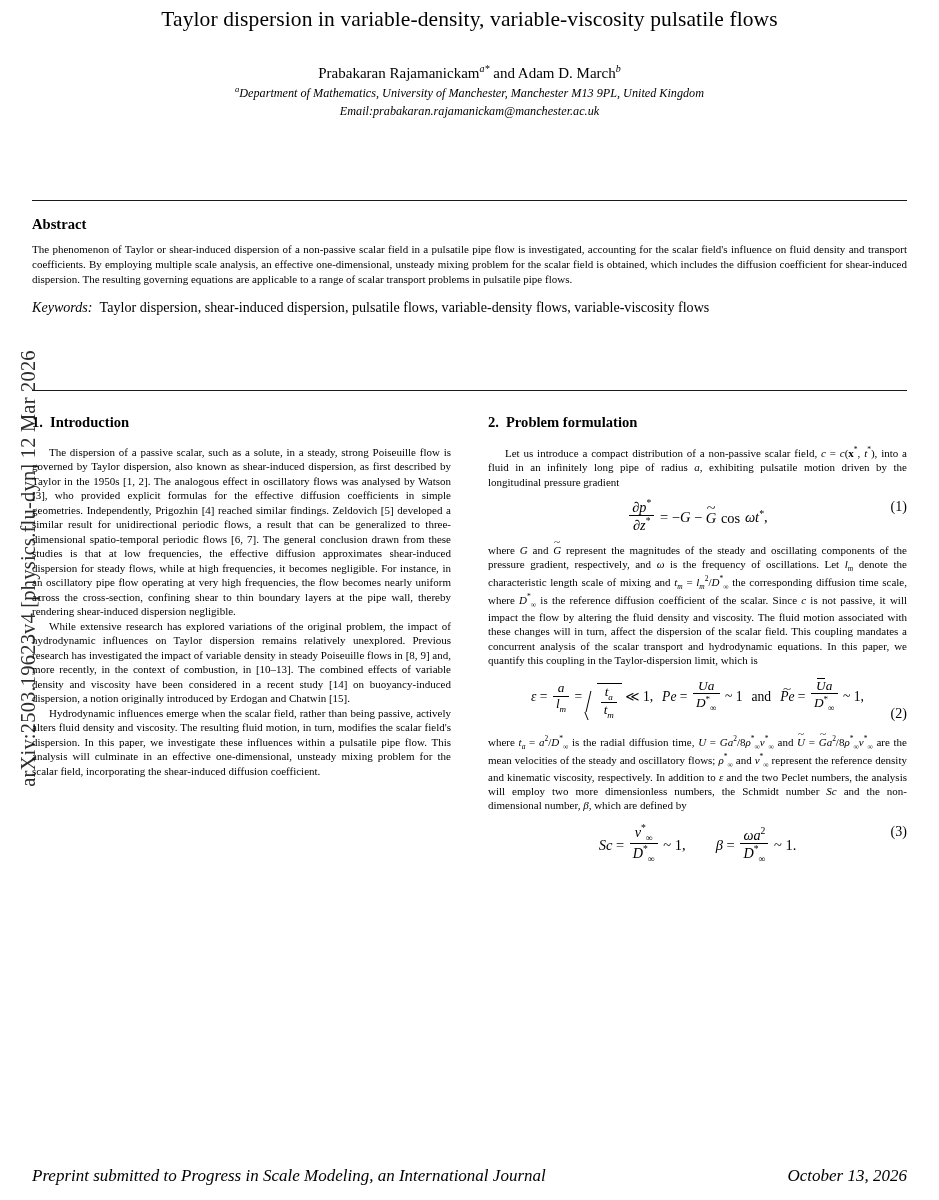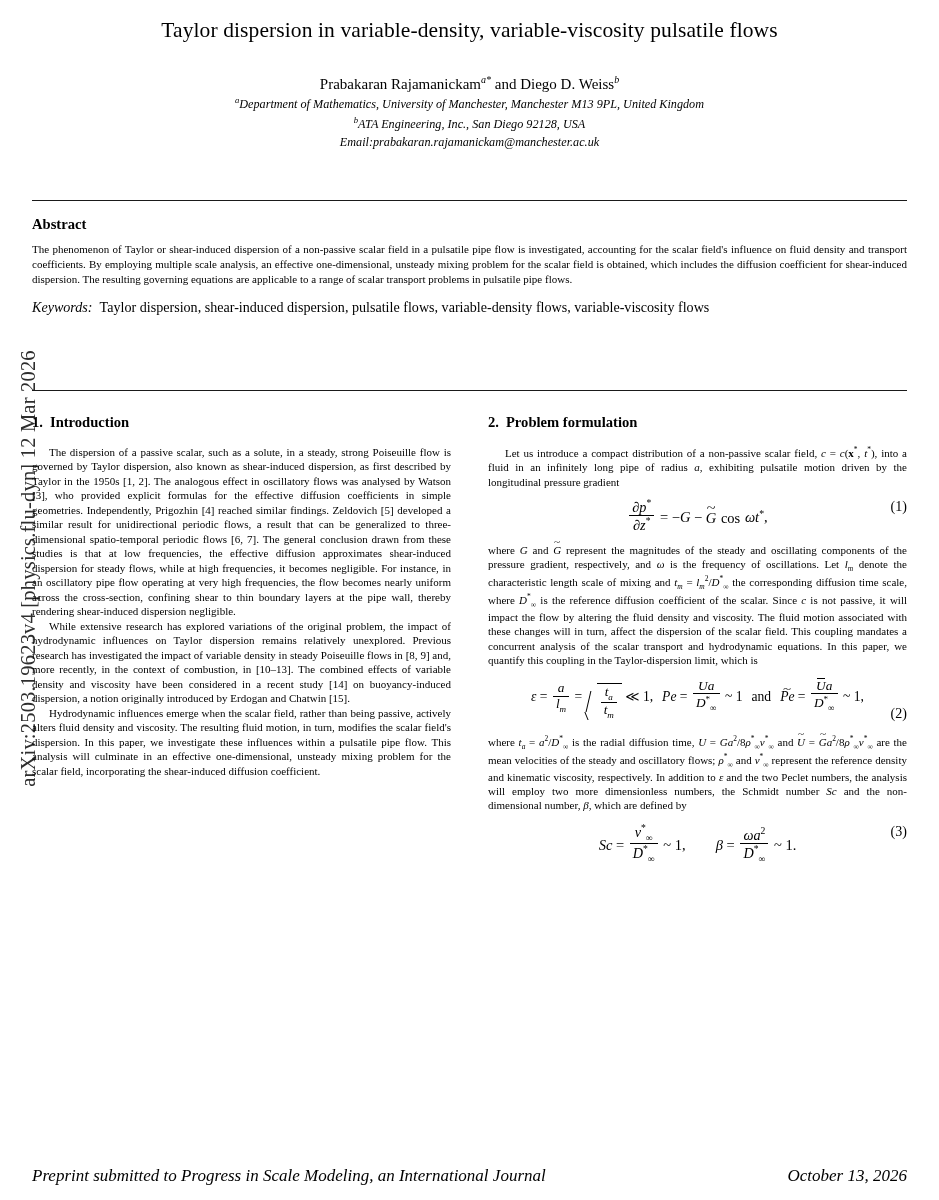--- a/index.html
+++ b/index.html
@@ -35,21 +35,21 @@
   
   #page {
     position: absolute;
     left: 32px;
     top: 0;
     width: 875px;
     height: 1200px;
   }
 
   
-  #title-block { padding-top: 17px; }
+  #title-block { padding-top: 6px; }
   #paper-title {
     font-size: 21.5px;
     text-align: center;
     font-weight: normal;
     margin: 0;
     padding: 0;
     line-height: 1.3;
     letter-spacing: 0.1px;
   }
   #authors {
@@ -233,28 +233,25 @@
 <body>
 
 <div id="arxiv-stamp">arXiv:2503.19623v4  [physics.flu-dyn]  12 Mar 2026</div>
 
 <div id="page">
 
   <div id="title-block">
     <h1 id="paper-title">Taylor dispersion in variable-density, variable-viscosity pulsatile flows</h1>
 
     <div id="authors">
-      <span>Prabakaran Rajamanickam</span><sup>a*</sup><span> and </span><span>Diego D. Weiss</span><sup>b</sup>
+      <span>Prabakaran Rajamanickam</span><sup>a*</sup><span> and </span><span>Adam D. March</span><sup>b</sup>
     </div>
 
     <div class="affil">
       <sup>a</sup><span>Department of Mathematics, University of Manchester, Manchester M13 9PL, United Kingdom</span>
-    </div>
-    <div class="affil">
-      <sup>b</sup><span>ATA Engineering, Inc., San Diego 92128, USA</span>
     </div>
     <div id="email">Email:prabakaran.rajamanickam@manchester.ac.uk</div>
   </div>
 
   <hr class="hrule" id="rule-top">
   <hr class="hrule" id="rule-bot">
 
   <div id="abstract-block">
     <div id="abstract-heading">Abstract</div>
     <p id="abstract-text">The phenomenon of Taylor or shear-induced dispersion of a non-passive scalar field in a pulsatile pipe flow is investigated, accounting for the scalar field's influence on fluid density and transport coefficients. By employing multiple scale analysis, an effective one-dimensional, unsteady mixing problem for the scalar field is obtained, which includes the diffusion coefficient for shear-induced dispersion. The resulting governing equations are applicable to a range of scalar transport problems in pulsatile pipe flows.</p>

